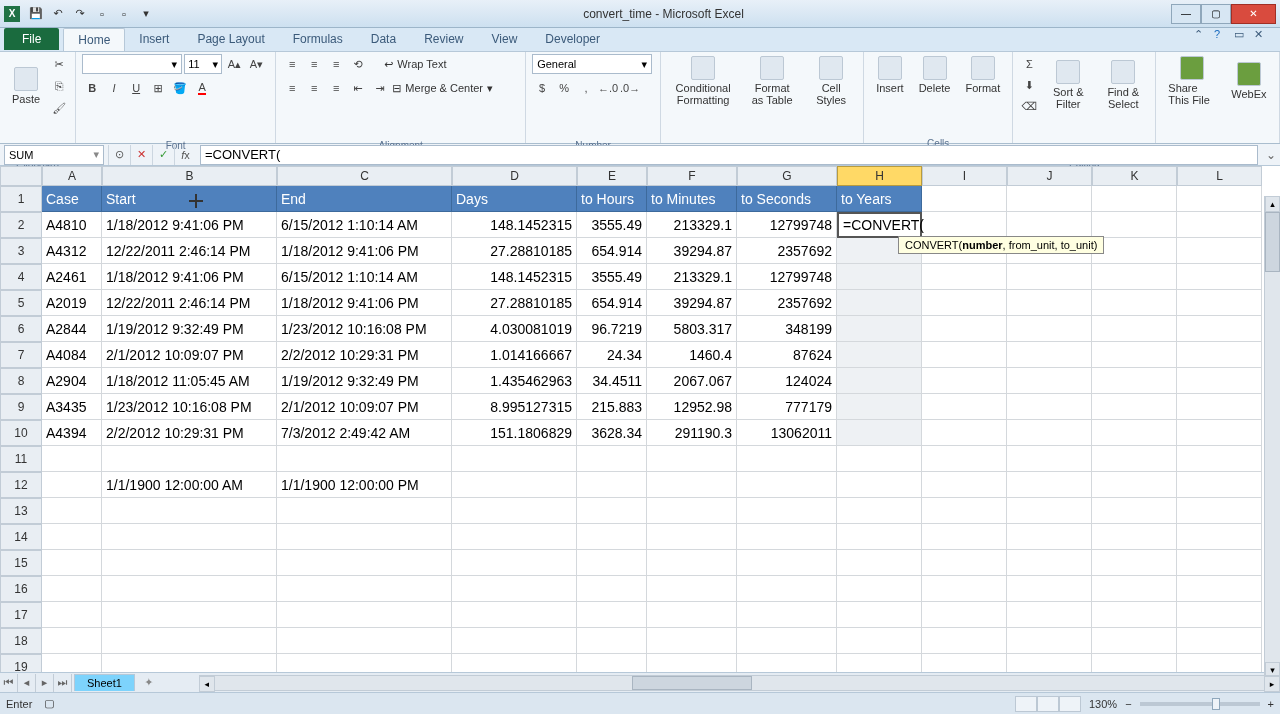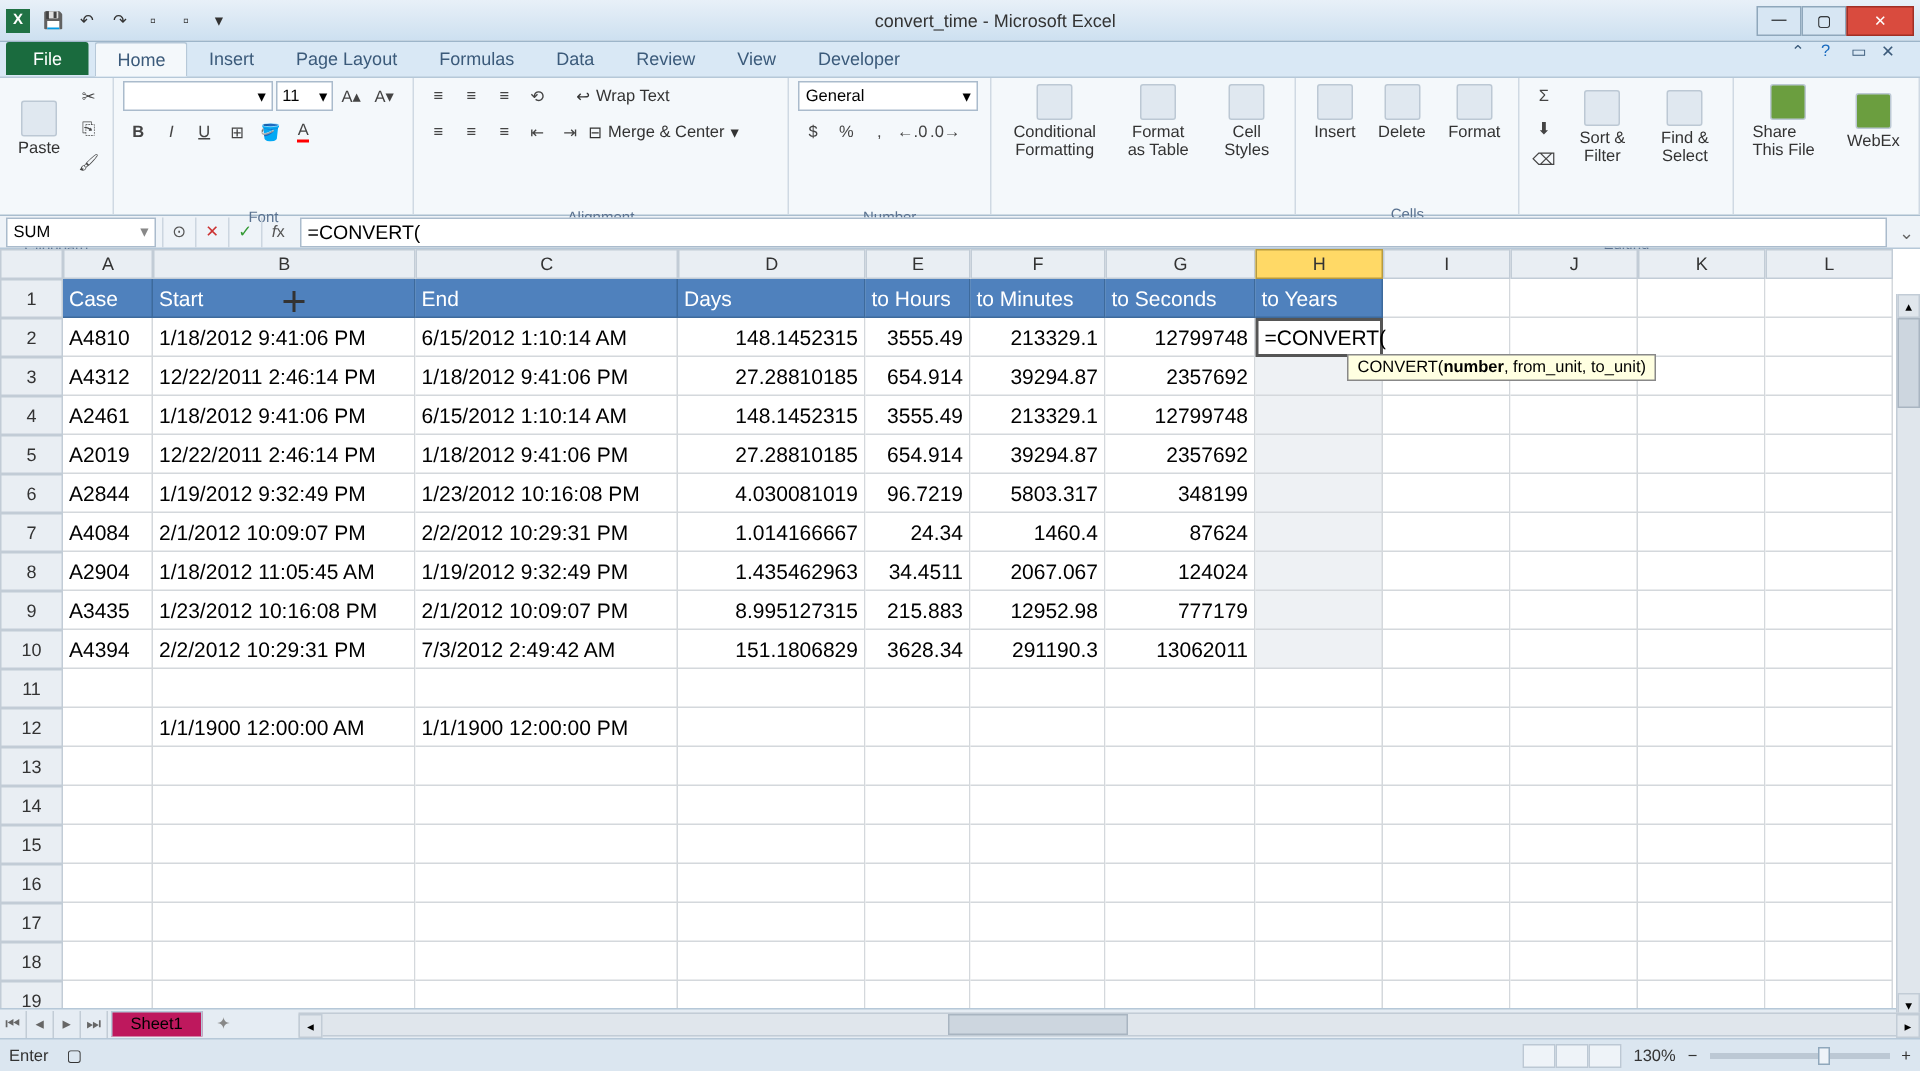--- a/index.html
+++ b/index.html
@@ -58,21 +58,21 @@
 .rowhdr { height: 26px; }
 
 
 .fn-tooltip { position: absolute; left: 898px; top: 47px; background: #ffffe1; border: 1px solid #888; padding: 2px 6px; font-size: 11px; white-space: nowrap; z-index: 10; margin-top: 23px; }
 .fn-tooltip b { font-weight: bold; }
 
 
 .sheet-tabs { height: 20px; background: #e5ecf3; border-top: 1px solid #b6c8d8; display: flex; align-items: center; font-size: 11px; }
 .sheet-tabs .navbtns { display: flex; }
 .sheet-tabs .navbtns .nb { width: 18px; height: 18px; border-right: 1px solid #c2ccd6; display: flex; align-items: center; justify-content: center; color: #666; }
-.sheet-tabs .tab { background: #be185d; border: 1px solid #b6c8d8; border-bottom: none; padding: 2px 12px; margin-left: 2px; }
+.sheet-tabs .tab { background: #7dd3fc; border: 1px solid #b6c8d8; border-bottom: none; padding: 2px 12px; margin-left: 2px; }
 .sheet-tabs .newtab { width: 20px; height: 16px; margin-left: 4px; display: flex; align-items: center; justify-content: center; color: #888; }
 .sheet-tabs .hscroll { flex: 1; margin-left: 40px; height: 16px; background: #e0e6ec; border: 1px solid #c2ccd6; position: relative; }
 .sheet-tabs .hscroll .thumb { position: absolute; left: 40%; width: 120px; height: 100%; background: #cdd6df; border: 1px solid #a9b5c1; }
 .sheet-tabs .sb { width: 16px; height: 16px; border: 1px solid #c2ccd6; background: #e0e6ec; display: flex; align-items: center; justify-content: center; font-size: 9px; }
 
 
 .statusbar { height: 22px; background: #dbe6f0; border-top: 1px solid #b6c8d8; display: flex; align-items: center; padding: 0 6px; font-size: 11px; color: #333; }
 .statusbar .spacer { flex: 1; }
 .statusbar .viewbtns { display: flex; gap: 0; }
 .statusbar .viewbtns .vb { width: 22px; height: 16px; border: 1px solid #bcc8d4; background: #eef3f8; }

